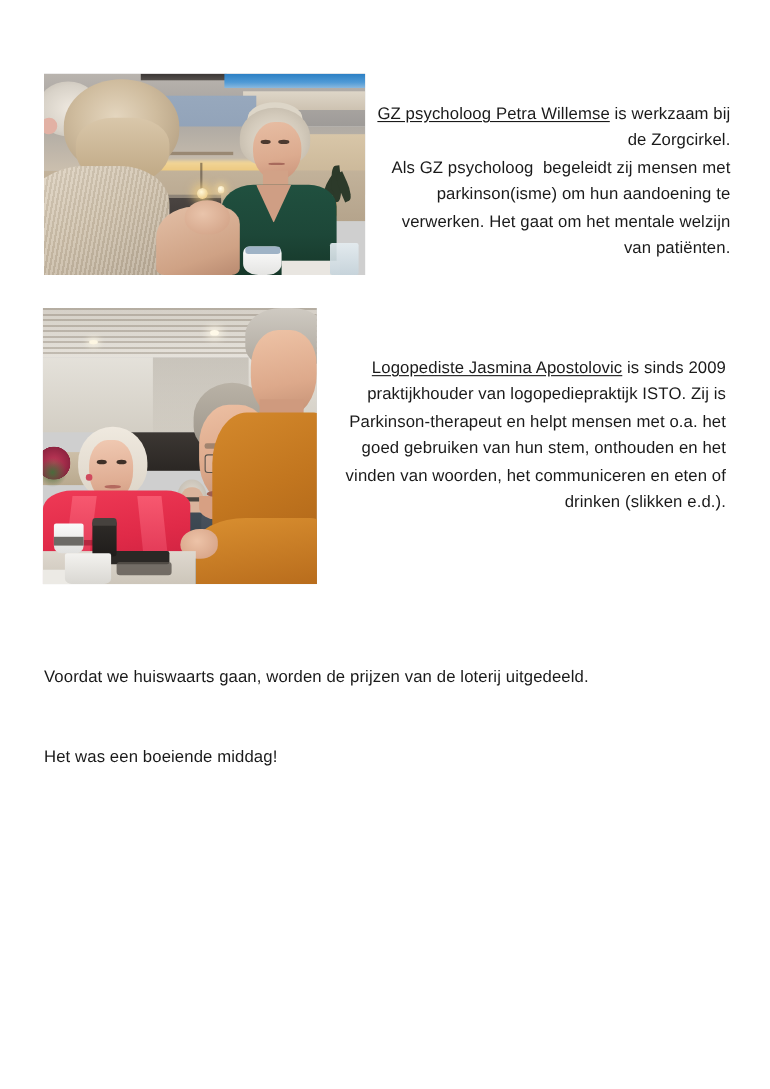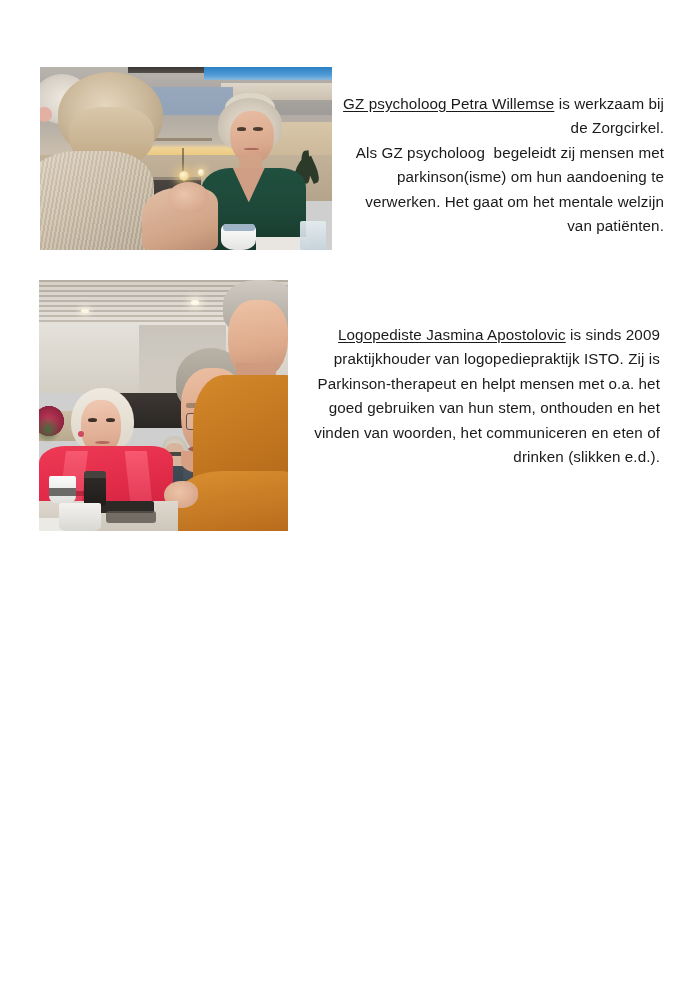--- a/index.html
+++ b/index.html
@@ -403,14 +403,18 @@
       <div class="layer p2-grinder"></div>
       <div class="layer p2-grindertop"></div>
       <div class="layer p2-plate"></div>
       <div class="layer p2-mug"></div>
       <div class="layer p2-glasses"></div>
     </div>
   </div>
 
   <div class="textblock" id="text2" style="left:300px; top:291px; width:360px;margin-top:32px;"><span class="u">Logopediste Jasmina Apostolovic</span><span> is sinds 2009 praktijkhouder van logopediepraktijk ISTO. Zij is Parkinson-therapeut en helpt mensen met o.a. het goed gebruiken van hun stem, onthouden en het vinden van woorden, het communiceren en eten of drinken (slikken e.d.).</span></div>
 
+  <div class="closing" style="left:40px; top:555px; width:620px;">
+    <div>Voordat we huiswaarts gaan, worden de prijzen van de loterij uitgedeeld.</div>
+    <div>Het was een boeiende middag!</div>
+  </div>
 
 </div>
 
 </body></html>

